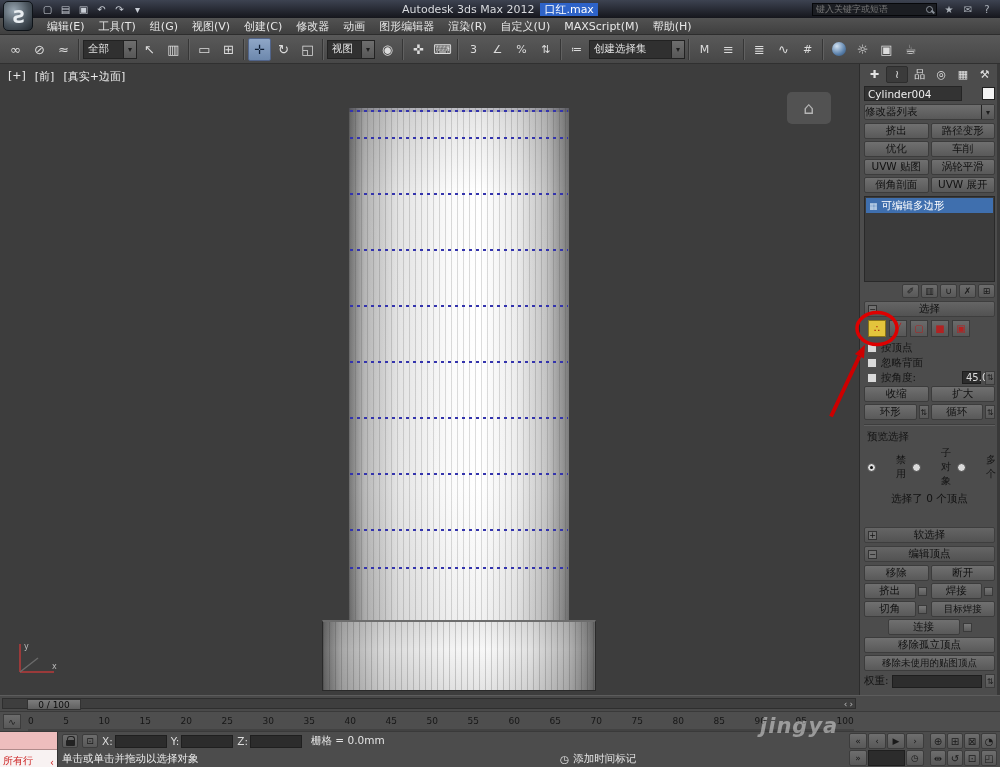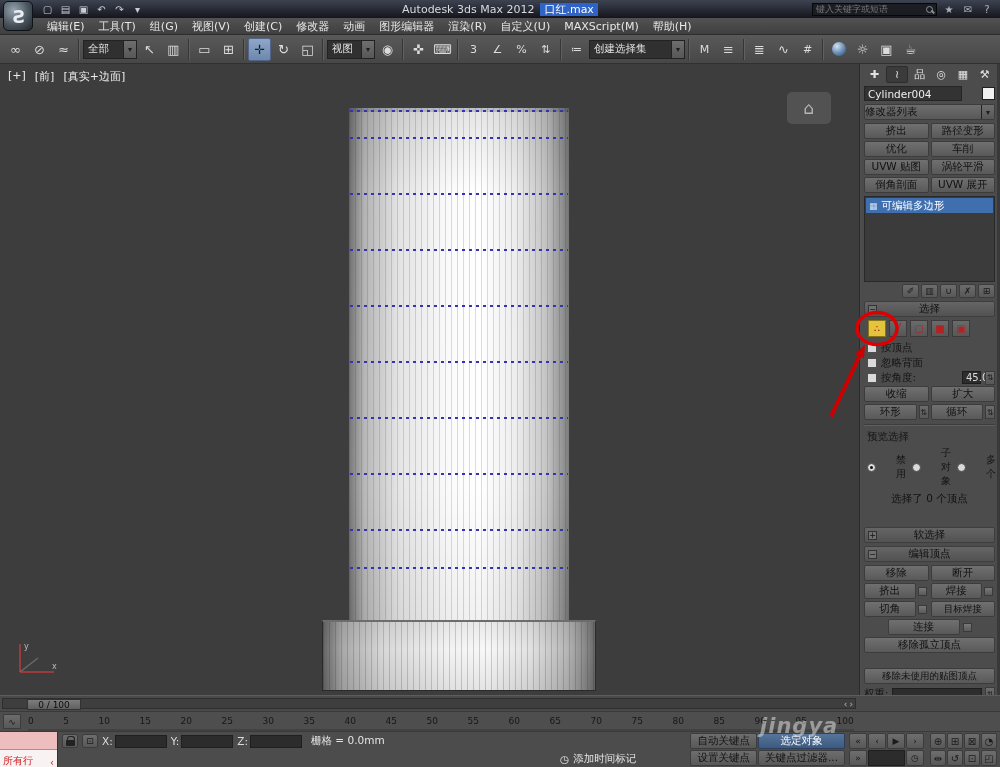--- a/index.html
+++ b/index.html
@@ -427,21 +427,21 @@
     </div>
     <div class="optrow">
       <div class="pbtn">切角</div>
       <span class="opt"></span>
       <div class="pbtn sm" style="grid-column:3 / 5">目标焊接</div>
     </div>
     <div class="connectrow">
       <div class="pbtn">连接</div>
       <span class="opt"></span>
     </div>
-    <div class="pbtn" style="margin-bottom:15px">移除孤立顶点</div>
+    <div class="pbtn" style="margin-bottom:2px">移除孤立顶点</div>
     <div class="pbtn sm">移除未使用的贴图顶点</div>
     <div class="weightrow">
       <span>权重:</span>
       <span class="field"></span>
       <span class="spin">⇅</span>
     </div>
   </div>
 </div>
 
 <div class="timeslider">
@@ -503,32 +503,29 @@
         <span class="coordlbl">Y:</span>
         <span class="field cfield"></span>
       </span>
     <span class="pair">
         <span class="coordlbl">Z:</span>
         <span class="field cfield"></span>
       </span>
     <span class="gridlbl">栅格 = 0.0mm</span>
   </div>
 
+  <div class="srow2">
+    <span class="prompt">单击或单击并拖动以选择对象</span>
+  </div>
 
   <div class="timetag">
     <span>◷</span>
     <span>添加时间标记</span>
   </div>
 
-  <div class="anim">
-    <div class="abtn">自动关键点</div>
-    <div class="abtn sel">选定对象</div>
-    <div class="abtn">设置关键点</div>
-    <div class="abtn">关键点过滤器...</div>
-  </div>
 
   <div class="tc">
     <div class="tcrow">
       <span class="tbtn">«</span>
       <span class="tbtn">‹</span>
       <span class="tbtn">▶</span>
       <span class="tbtn">›</span>
     </div>
     <div class="tcrow">
       <span class="tbtn">»</span>

